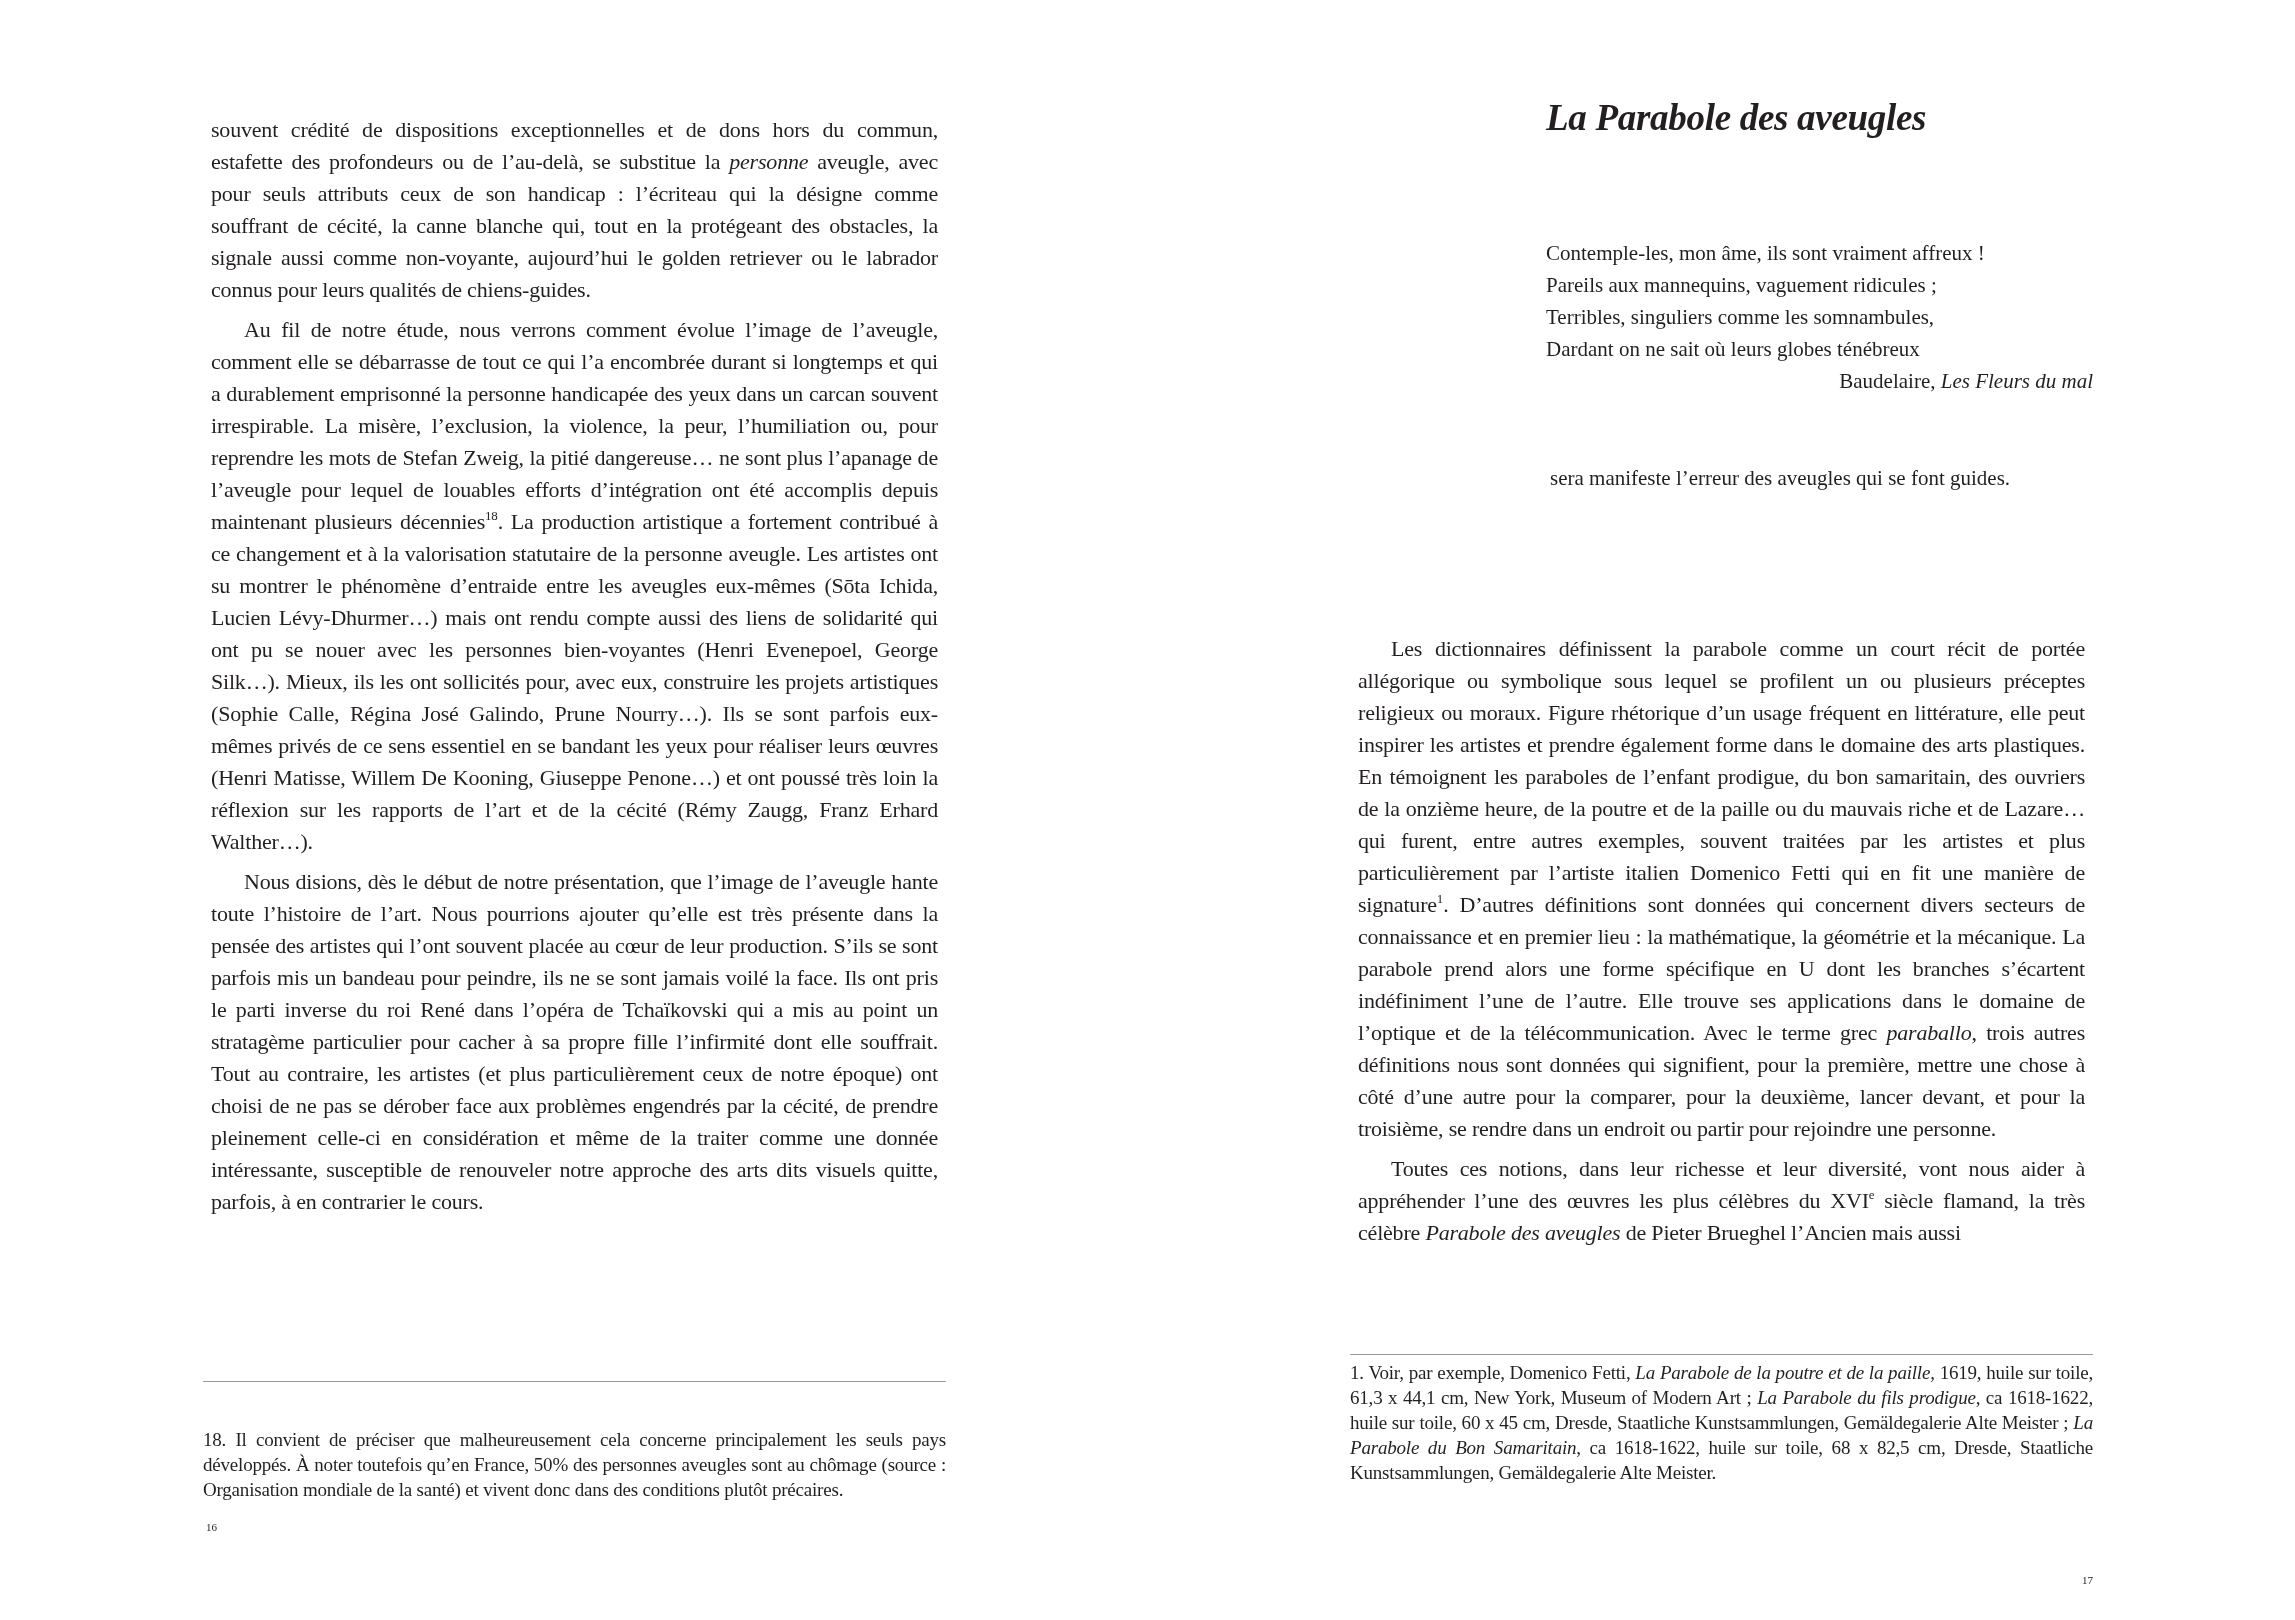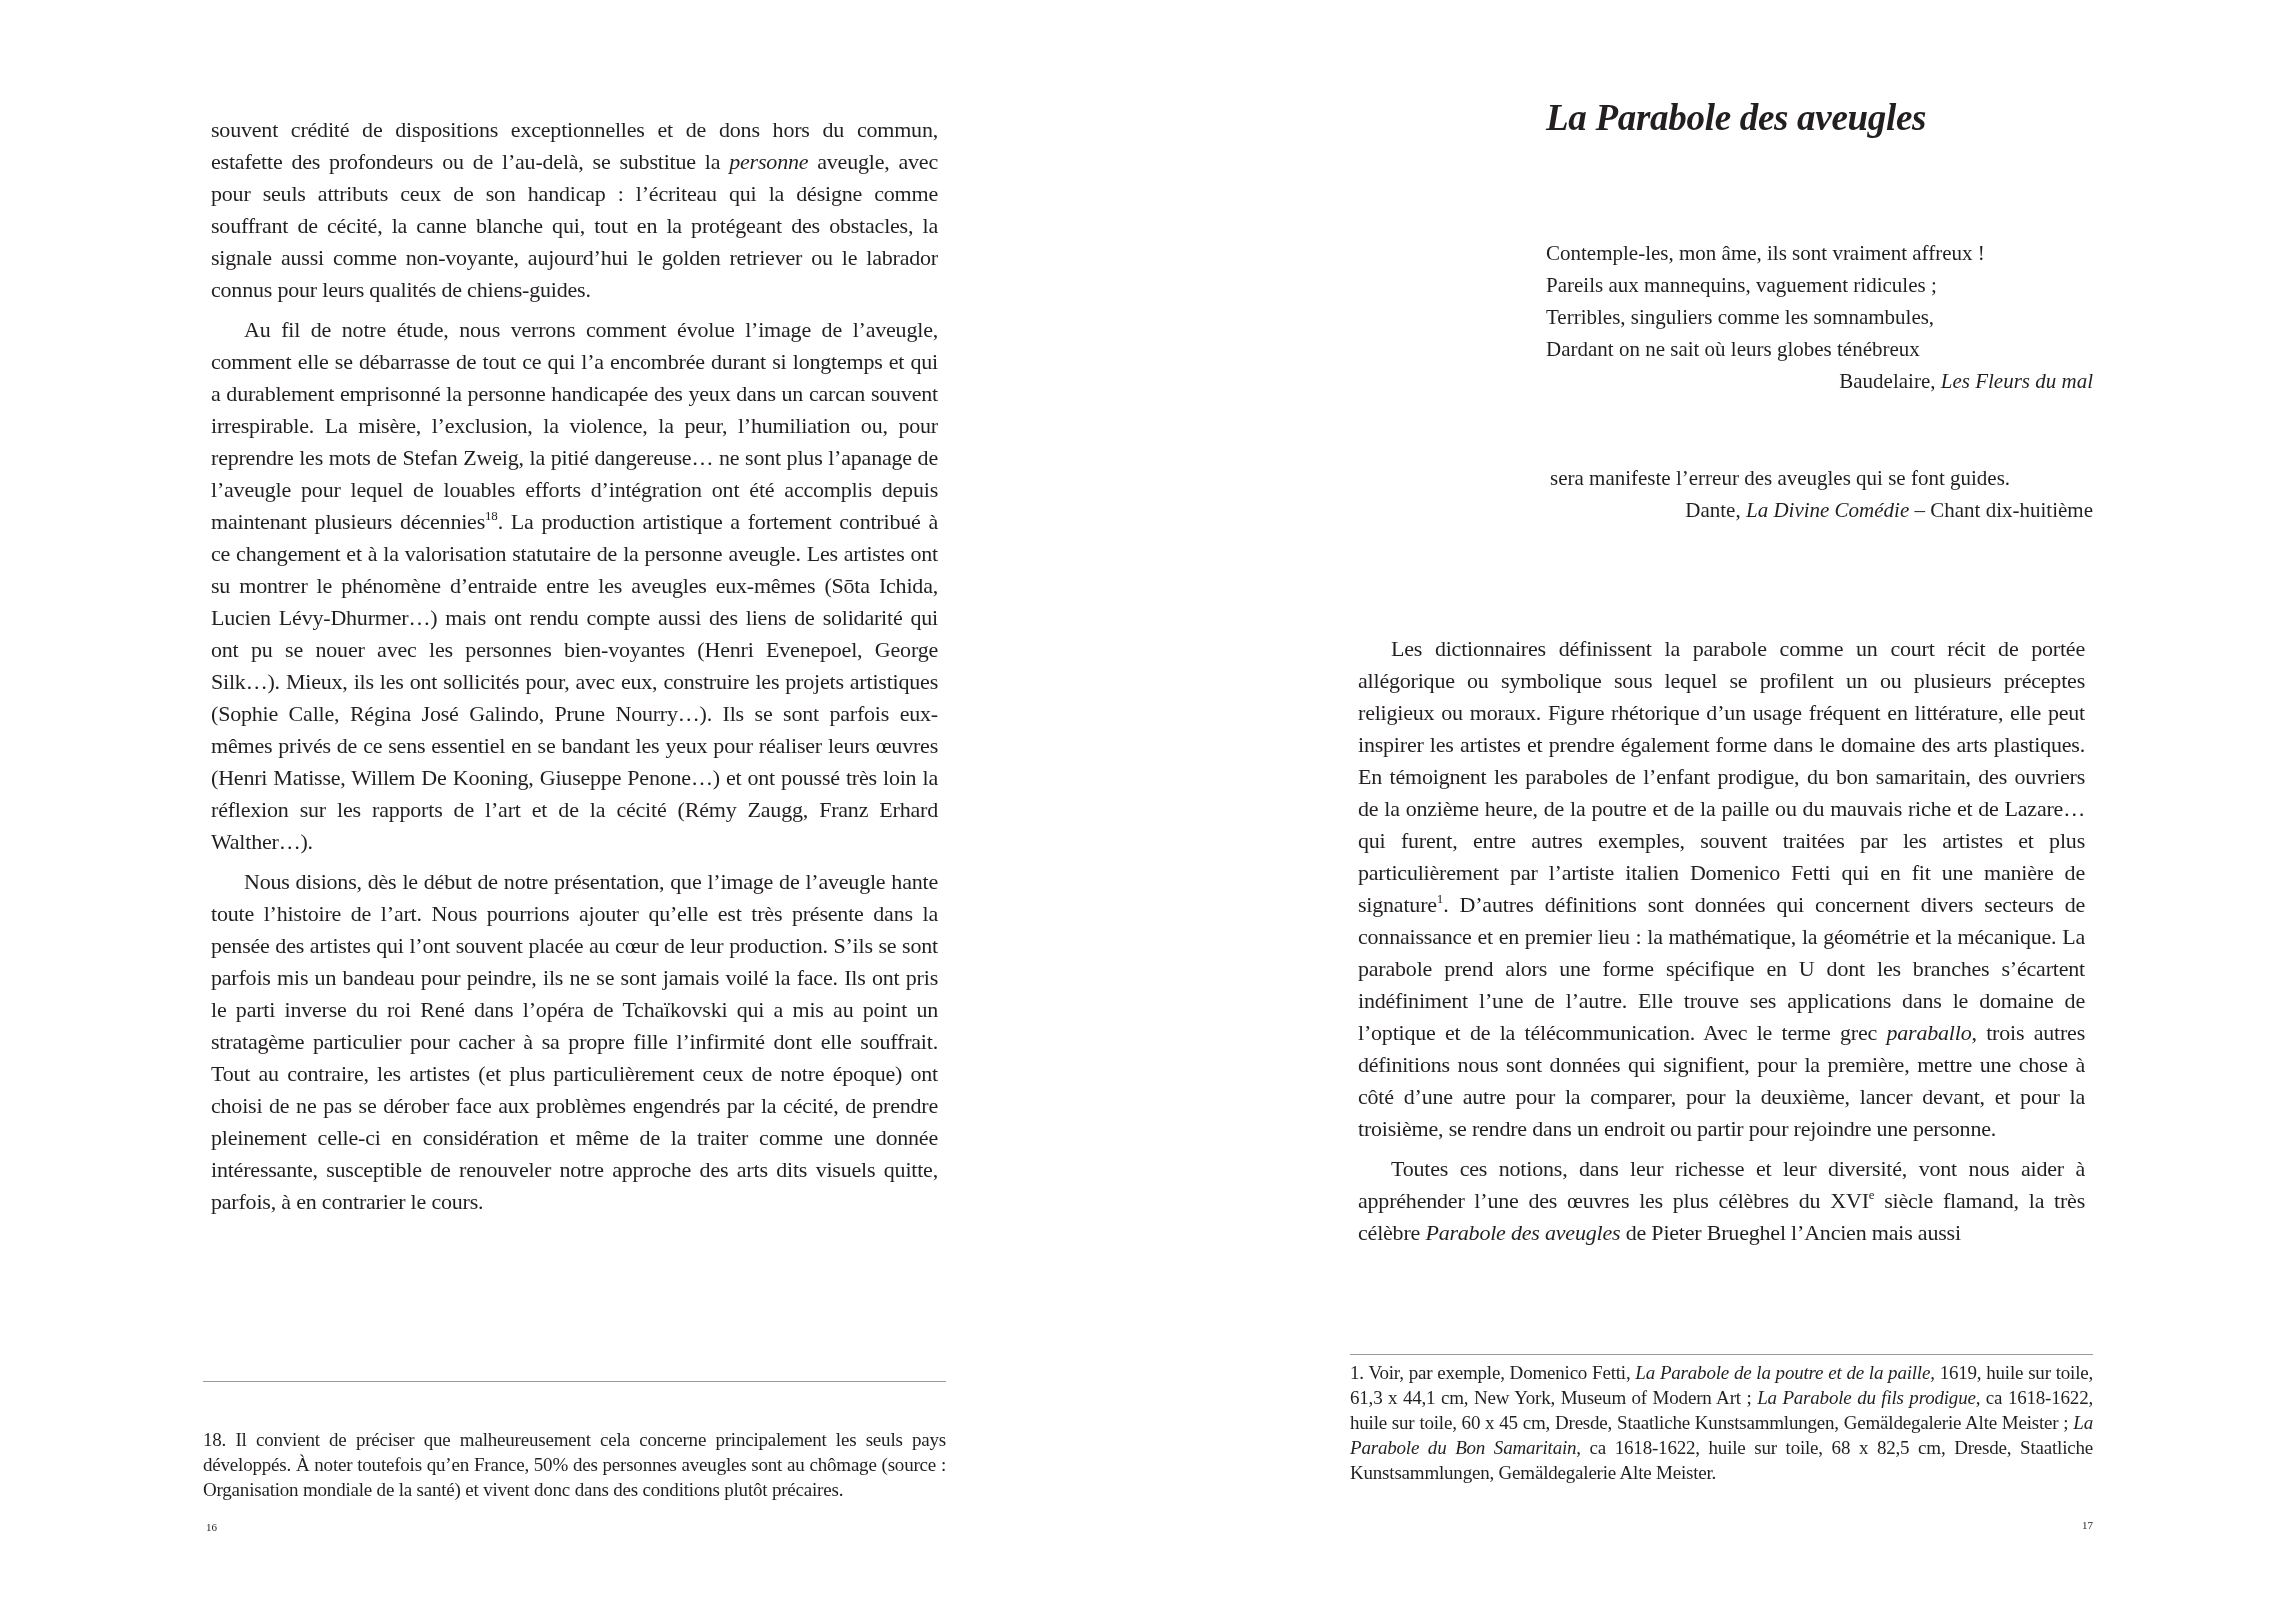--- a/index.html
+++ b/index.html
@@ -55,21 +55,21 @@
     font-size: 19px; line-height: 25px; text-align: justify;
     letter-spacing: -0.2px;
   }
   .footnote-left { top: 1387px; margin-top: 40px; }
   .footnote-right { top: 1360px; }
 
   .page-number {
     position: absolute; font-size: 11px;
   }
   .page-number-left { left: 206px; top: 1521px; }
-  .page-number-right { right: 202px; top: 1519px; }
+  .page-number-right { right: 202px; top: 1574px; }
 
   em { font-style: italic; }
 </style>
 </head>
 <body>
 
 <div class="page page-left">
   <div class="body-text left-body">
     <p><span>souvent crédité de dispositions exceptionnelles et de dons hors du com­mun, estafette des profondeurs ou de l’au-delà, se substitue la </span><em>personne</em><span> aveugle, avec pour seuls attributs ceux de son handicap&nbsp;: l’écriteau qui la désigne comme souffrant de cécité, la canne blanche qui, tout en la pro­tégeant des obstacles, la signale aussi comme non-voyante, aujourd’hui le golden retriever ou le labrador connus pour leurs qualités de chiens-guides.</span></p>
     <p class="indent"><span>Au fil de notre étude, nous verrons comment évolue l’image de l’aveugle, comment elle se débarrasse de tout ce qui l’a encombrée durant si long­temps et qui a durablement emprisonné la personne handicapée des yeux dans un carcan souvent irrespirable. La misère, l’exclusion, la violence, la peur, l’humiliation ou, pour reprendre les mots de Stefan Zweig, la pitié dangereuse… ne sont plus l’apanage de l’aveugle pour lequel de louables efforts d’intégration ont été accomplis depuis maintenant plusieurs décennies</span><sup>18</sup><span>. La production artistique a fortement contribué à ce chan­gement et à la valorisation statutaire de la personne aveugle. Les artistes ont su montrer le phénomène d’entraide entre les aveugles eux-mêmes (Sōta Ichida, Lucien Lévy-Dhurmer…) mais ont rendu compte aussi des liens de solidarité qui ont pu se nouer avec les personnes bien-voyantes (Henri Evenepoel, George Silk…). Mieux, ils les ont sollicités pour, avec eux, construire les projets artistiques (Sophie Calle, Régina José Galindo, Prune Nourry…). Ils se sont parfois eux-mêmes privés de ce sens essentiel en se bandant les yeux pour réaliser leurs œuvres (Henri Matisse, Willem De Kooning, Giuseppe Penone…) et ont poussé très loin la réflexion sur les rapports de l’art et de la cécité (Rémy Zaugg, Franz Erhard Walther…).</span></p>
@@ -87,21 +87,20 @@
   <div class="epigraph epigraph-1">
     <span class="line">Contemple-les, mon âme, ils sont vraiment affreux&nbsp;!</span>
     <span class="line">Pareils aux mannequins, vaguement ridicules&nbsp;;</span>
     <span class="line">Terribles, singuliers comme les somnambules,</span>
     <span class="line">Dardant on ne sait où leurs globes ténébreux</span>
     <span class="attribution"><span>Baudelaire, </span><em>Les Fleurs du mal</em><span></span></span>
   </div>
 
   <div class="epigraph epigraph-2">
     <span class="line">sera manifeste l’erreur des aveugles qui se font guides.</span>
-    <span class="attribution"><span>Dante, </span><em>La Divine Comédie</em><span> – Chant dix-huitième</span></span>
   </div>
 
   <div class="body-text right-body">
     <p class="indent"><span>Les dictionnaires définissent la parabole comme un court récit de portée allégorique ou symbolique sous lequel se profilent un ou plusieurs préceptes religieux ou moraux. Figure rhétorique d’un usage fréquent en littérature, elle peut inspirer les artistes et prendre également forme dans le domaine des arts plastiques. En témoignent les paraboles de l’enfant prodigue, du bon samaritain, des ouvriers de la onzième heure, de la poutre et de la paille ou du mauvais riche et de Lazare… qui furent, entre autres exemples, souvent traitées par les artistes et plus particulièrement par l’artiste italien Domenico Fetti qui en fit une manière de signature</span><sup>1</sup><span>. D’autres définitions sont données qui concernent divers secteurs de connaissance et en premier lieu&nbsp;: la mathé­matique, la géométrie et la mécanique. La parabole prend alors une forme spécifique en U dont les branches s’écartent indéfiniment l’une de l’autre. Elle trouve ses applications dans le domaine de l’optique et de la télécom­munication. Avec le terme grec </span><em>paraballo</em><span>, trois autres définitions nous sont données qui signifient, pour la première, mettre une chose à côté d’une autre pour la comparer, pour la deuxième, lancer devant, et pour la troisième, se rendre dans un endroit ou partir pour rejoindre une personne.</span></p>
     <p class="indent"><span>Toutes ces notions, dans leur richesse et leur diversité, vont nous aider à appréhender l’une des œuvres les plus célèbres du XVI</span><sup>e</sup><span> siècle flamand, la très célèbre </span><em>Parabole des aveugles</em><span> de Pieter Brueghel l’Ancien mais aussi</span></p>
   </div>
 
   <div class="rule rule-right"></div>
   <div class="footnote footnote-right"><span>1. Voir, par exemple, Domenico Fetti, </span><em>La Parabole de la poutre et de la paille,</em><span> 1619, huile sur toile, 61,3 x 44,1 cm, New York, Museum of Modern Art&nbsp;; </span><em>La Parabole du fils prodigue</em><span>, ca 1618-1622, huile sur toile, 60 x 45 cm, Dresde, Staatliche Kunstsammlungen, Gemäldegalerie Alte Meister&nbsp;; </span><em>La Parabole du Bon Samaritain</em><span>, ca 1618-1622, huile sur toile, 68 x 82,5 cm, Dresde, Staatliche Kunstsammlungen, Gemäldegalerie Alte Meister.</span></div>
   <div class="page-number page-number-right">17</div>

